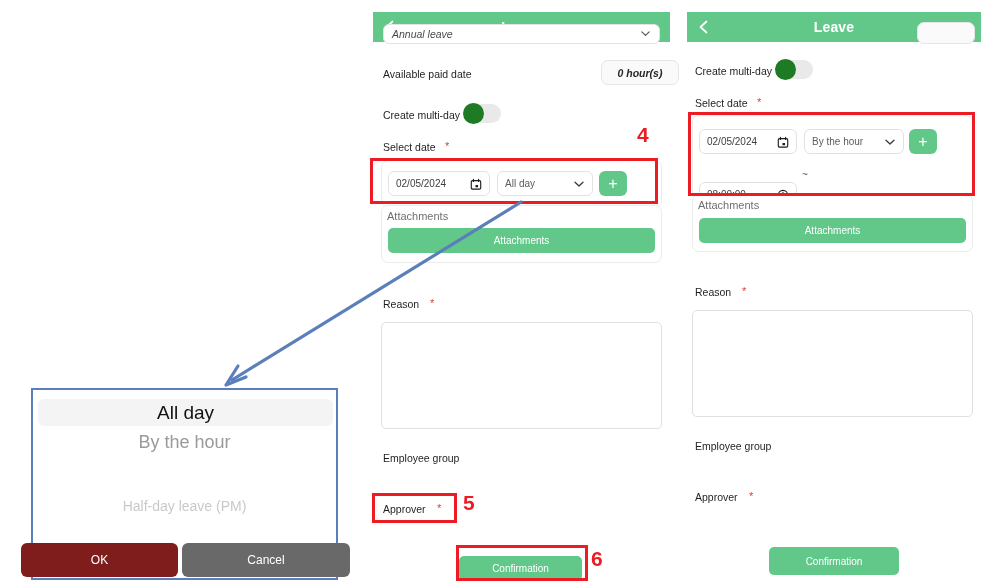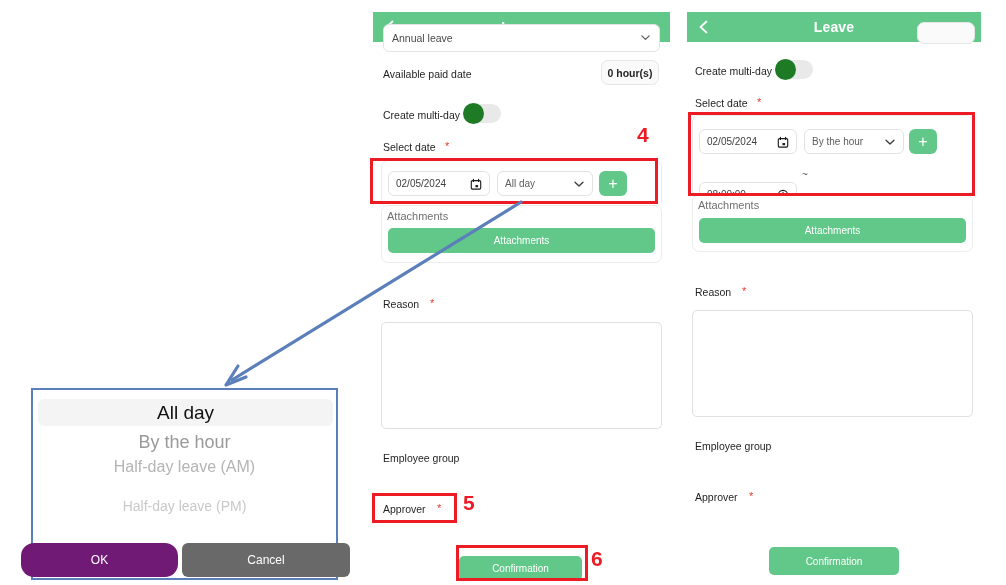--- a/index.html
+++ b/index.html
@@ -91,21 +91,21 @@
     display:flex;align-items:center;justify-content:center;
     font-size:19px;color:#111;
   }
   .picker-opt{
     position:absolute;width:100%;text-align:center;white-space:nowrap;
   }
   .opt1{font-size:18px;color:#9a9a9a;}
   .opt2{font-size:16px;color:#b4b4b4;}
   .opt3{font-size:14px;color:#c9c9c9;}
   .btn-ok{
-    position:absolute;background:#701a75;border-radius:13px;
+    position:absolute;background:#7f1d1d;border-radius:6px;
     display:flex;align-items:center;justify-content:center;
     color:#ffffff;font-size:12px;
   }
   .btn-cancel{
     position:absolute;background:#696969;border-radius:6px;
     display:flex;align-items:center;justify-content:center;
     color:#ffffff;font-size:12px;
   }
   .arrow-layer{position:absolute;left:0;top:0;width:1006px;height:585px;pointer-events:none;}
 </style>
@@ -116,31 +116,31 @@
 
   <div class="phone-header">
     <span class="back-icon">
       <svg width="14" height="14" viewBox="0 0 14 14">
           <path d="M9.5 1.5 L3.5 7 L9.5 12.5" fill="none" stroke="#ffffff" stroke-width="1.7" stroke-linecap="round" stroke-linejoin="round"></path>
         </svg>
     </span>
     <span class="title">Leave</span>
   </div>
 
-  <div class="cut-field" style="left:10px;top:24px;width:277px;height:28px;">
+  <div class="cut-field" style="left:10px;top:24px;width:277px;height:20px;font-style:italic;">
     <span class="val" style="flex:1;">Annual leave</span>
     <span>
       <svg width="11" height="11" viewBox="0 0 12 12">
           <path d="M2 4.2 L6 8 L10 4.2" fill="none" stroke="#555" stroke-width="1.3" stroke-linecap="round" stroke-linejoin="round"></path>
         </svg>
     </span>
   </div>
 
   <div class="lbl" style="left:10px;top:68px;">Available paid date</div>
-  <div class="chip" style="left:228px;top:60px;width:58px;height:25px;">0 hour(s)</div>
+  <div class="chip" style="left:228px;top:60px;width:78px;height:25px;font-style:italic;">0 hour(s)</div>
 
   <div class="lbl" style="left:10px;top:109px;">Create multi-day</div>
   <div class="toggle" style="left:90px;top:104px;">
     <div class="knob"></div>
   </div>
 
   <div class="lbl" style="left:10px;top:141px;">Select date</div>
   <div class="req" style="left:72px;top:140px;">*</div>
 
   <div class="soft-card" style="left:8px;top:160px;width:281px;height:48px;"></div>
@@ -251,21 +251,20 @@
 
   <div class="lbl" style="left:8px;top:491px;">Approver</div>
   <div class="req" style="left:62px;top:490px;">*</div>
 
   <div class="green-btn" style="left:82px;top:547px;width:130px;height:28px;">Confirmation</div>
 </div>
 
 <div class="picker" style="left:31px;top:388px;width:307px;height:192px;">
   <div class="picker-sel" style="left:5px;top:9px;width:295px;height:27px;">All day</div>
   <div class="picker-opt opt1" style="top:42px;">By the hour</div>
-  <div class="picker-opt opt2" style="top:68px;">Half-day leave (AM)</div>
   <div class="picker-opt opt3" style="top:108px;">Half-day leave (PM)</div>
 </div>
 <div class="btn-ok" style="left:21px;top:543px;width:157px;height:34px;">OK</div>
 <div class="btn-cancel" style="left:182px;top:543px;width:168px;height:34px;">Cancel</div>
 
 <div class="redbox" style="left:370px;top:158px;width:288px;height:46px;"></div>
 <div class="rednum" style="left:637px;top:124px;">4</div>
 
 <div class="redbox" style="left:372px;top:493px;width:85px;height:30px;"></div>
 <div class="rednum" style="left:463px;top:492px;">5</div>

